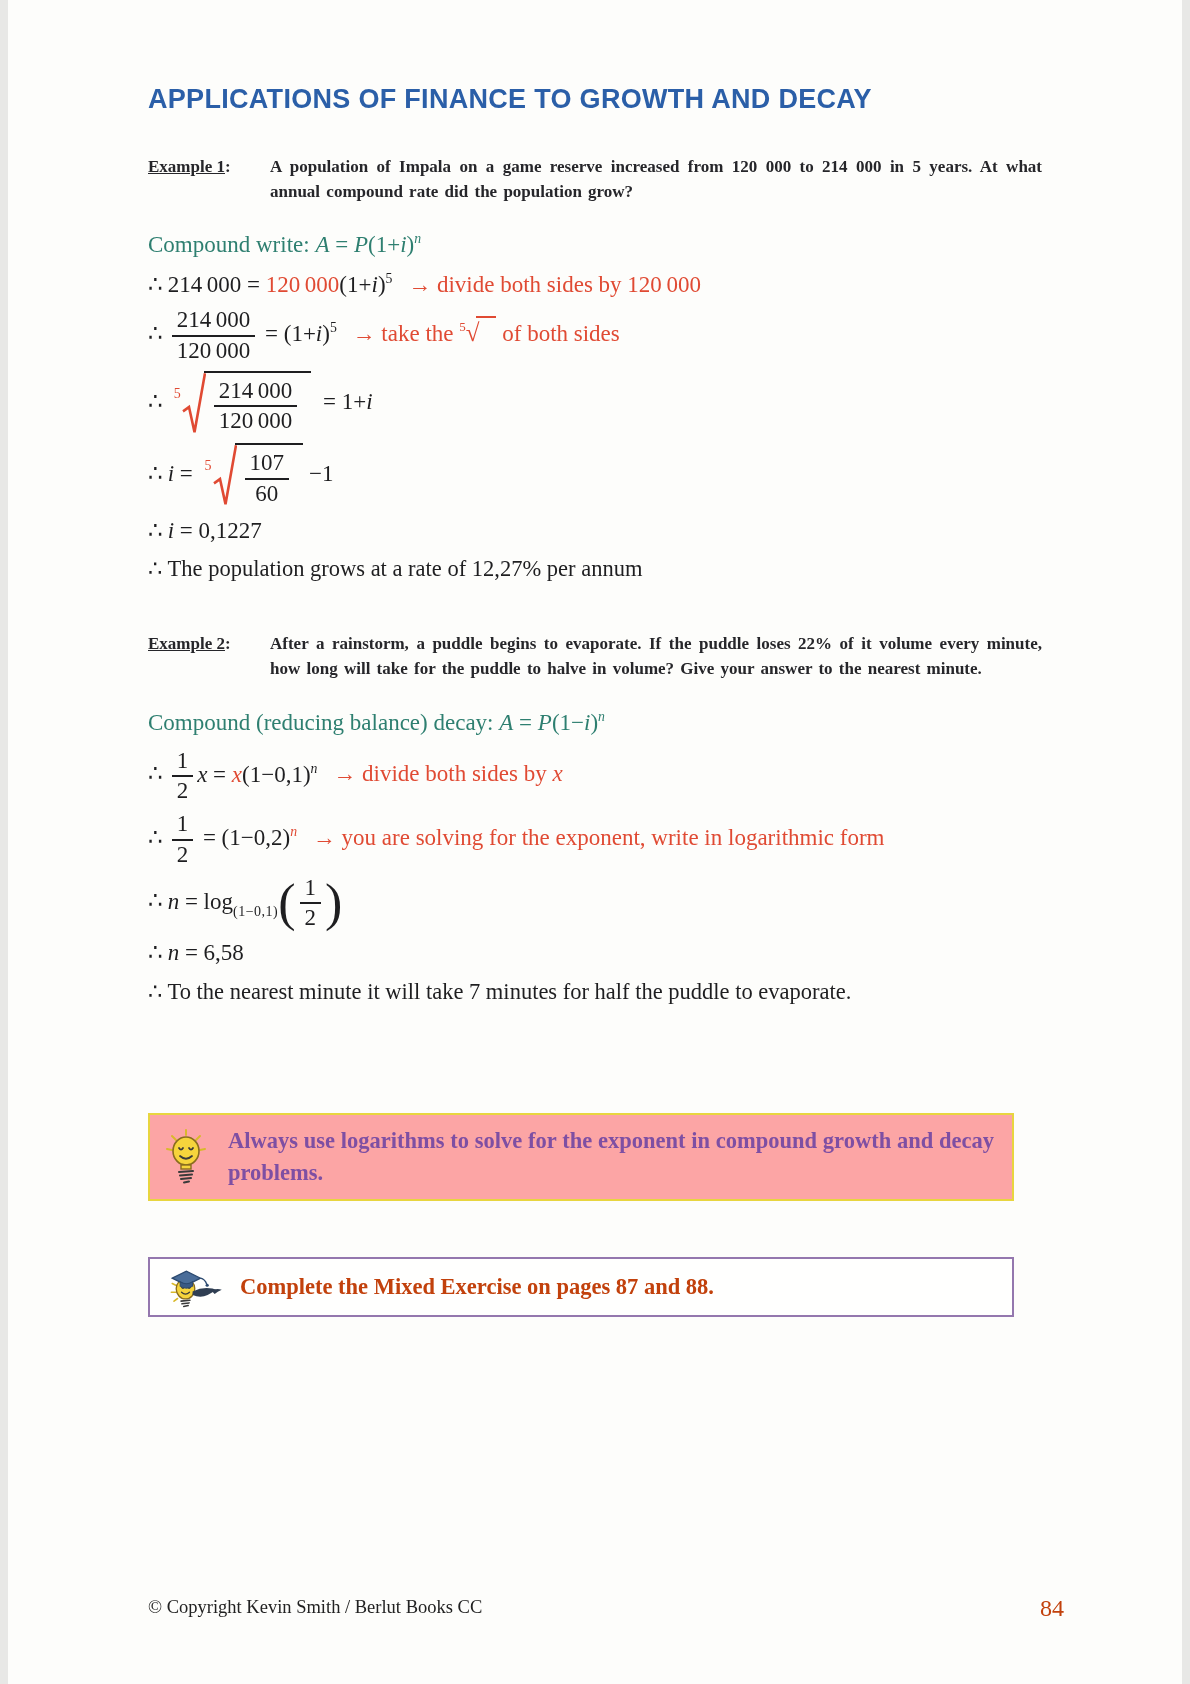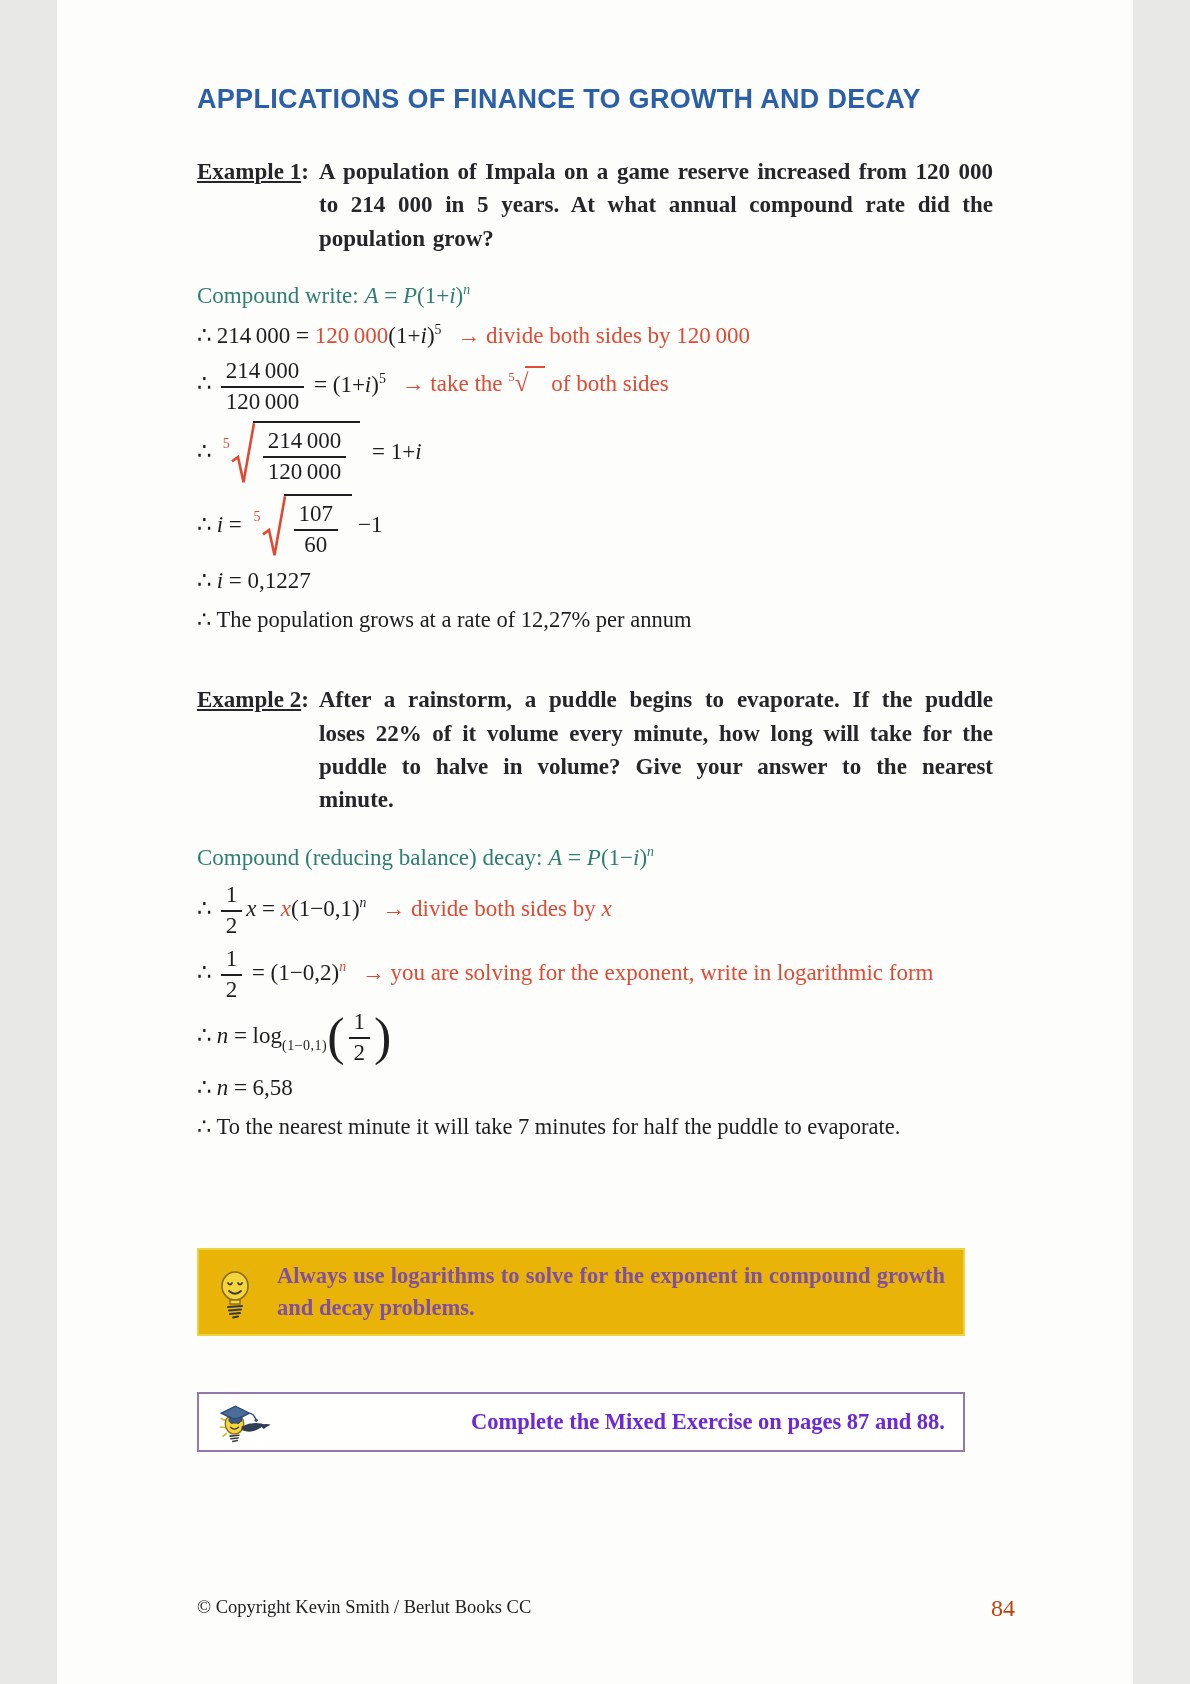--- a/index.html
+++ b/index.html
@@ -1,31 +1,31 @@
 <!DOCTYPE html>
 <html><head>
 <meta charset="utf-8">
 <style>
   html,body{margin:0;padding:0;background:#e8e8e6;}
   .page{
-    width:1076px;height:1684px;position:relative;margin:0 auto;
+    width:1174px;height:1684px;position:relative;margin:0 auto;
     background:#fdfdfb;
     font-family:"Liberation Serif", serif;
     color:#1e1e20;
     overflow:hidden;
   }
   .content{padding:84px 140px 0 140px;}
 
   .title{
     font-family:"Liberation Sans", sans-serif;
     font-size:27px;font-weight:700;color:#2b5fa8;
     letter-spacing:.3px;margin:0 0 40px 0;
   }
 
-  .example{display:flex;margin:0 0 26px 0;font-weight:bold;font-size:23px;line-height:1.45;color:#26262a;}
+  .example{display:flex;margin:0 0 26px 0;font-weight:bold;font-size:17px;line-height:1.45;color:#26262a;}
   .ex-label{flex:0 0 122px;white-space:nowrap;}
   .ex-label .ul{text-decoration:underline;}
   .ex-body{flex:1;text-align:justify;word-spacing:2px;}
 
   .m{font-size:23px;line-height:1.3;margin:7px 0;}
   .formula{color:#2e7f70;margin:4px 0 10px 0;}
   .red{color:#e04a33;}
   .it{font-style:italic;}
   .tf{margin-right:5px;}
   sup{font-size:0.6em;}
@@ -51,30 +51,30 @@
   .logsub{font-size:14px;vertical-align:-7px;letter-spacing:.5px;}
   .bigp{font-size:52px;line-height:0;vertical-align:middle;font-weight:400;}
 
   .concl{font-size:22.5px;margin:10px 0 0 0;}
 
   .ex2{margin-top:50px;}
 
   .tipbox{
     margin:108px 28px 0 0;border:2.5px solid #e8d53f;
     display:flex;align-items:center;gap:20px;padding:10px 18px 10px 14px;
-    background:#eab308;
+    background:#fca5a5;
   }
   .tiptext{color:#7e4fa3;font-weight:bold;font-size:22.5px;line-height:1.42;text-align:justify;flex:1;}
 
   .exbox{
     margin:56px 28px 0 0;border:2px solid #9477ae;
     display:flex;align-items:center;gap:14px;padding:4px 18px;min-height:48px;
     background:#fffffe;
   }
-  .extext{flex:1;text-align:right;color:#6d28d9;font-weight:bold;font-size:22.5px;}
+  .extext{flex:1;text-align:left;color:#c2410c;font-weight:bold;font-size:22.5px;}
 
   .footer-copy{position:absolute;left:140px;bottom:66px;font-size:18.5px;color:#222;}
   .pagenum{position:absolute;right:118px;bottom:62px;font-size:24px;color:#c2410c;}
 </style>
 </head>
 <body>
 
 <div class="page">
   <div class="content">
 

